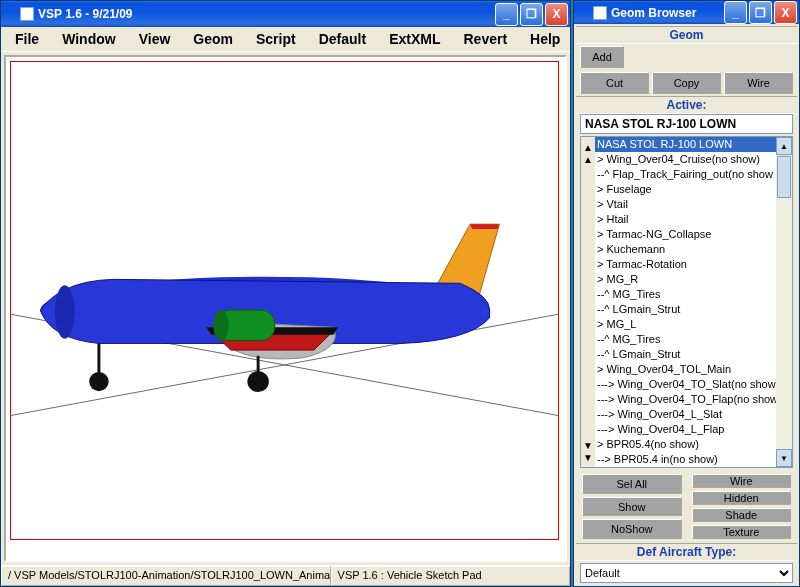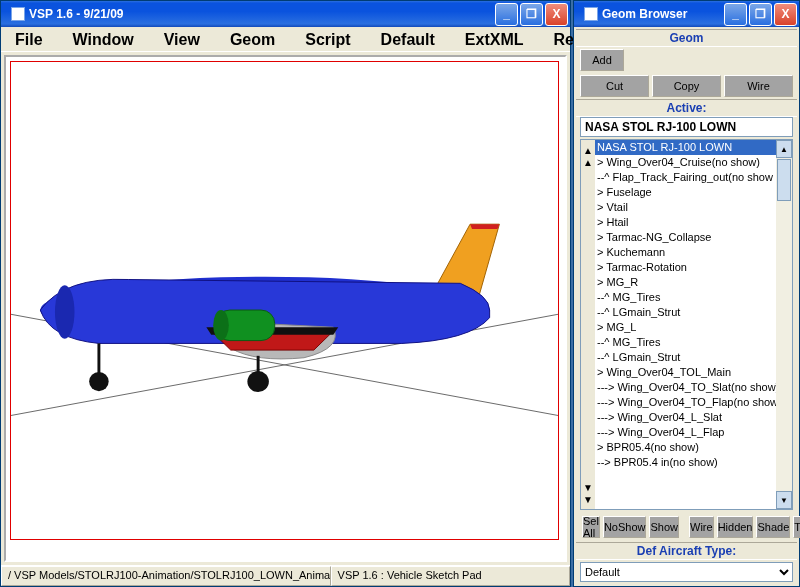--- a/index.html
+++ b/index.html
@@ -1,25 +1,25 @@
 <!DOCTYPE html>
 <html><head>
 <meta charset="utf-8">
 <style>
   html,body{margin:0;padding:0;font-family:"Tahoma","MS Sans Serif",sans-serif;font-size:11px;background:#3a6ea5;width:800px;height:587px;overflow:hidden}
   .window{position:absolute;background:#ece9d8;border:1px solid #003c74;box-sizing:border-box;display:flex;flex-direction:column}
   .main-window{left:0;top:0;width:571px;height:587px}
   .side-window{left:573px;top:0;width:227px;height:587px}
-  .titlebar{height:26px;background:linear-gradient(to bottom,#2a6fe0 0%,#0a53de 8%,#0a53de 40%,#2a6fe0 88%,#1149b9 100%);color:#fff;display:flex;align-items:center;padding:0 2px 0 10px;font-weight:bold;font-size:12px;box-sizing:border-box}
+  .titlebar{height:26px;background:linear-gradient(to bottom,#2a6fe0 0%,#0a53de 8%,#0a53de 40%,#2a6fe0 88%,#1149b9 100%);color:#fff;display:flex;align-items:center;padding:0 2px 0 19px;font-weight:bold;font-size:12px;box-sizing:border-box}
   .titlebar .ticon{width:14px;height:14px;background:#fff;margin-right:4px;border:1px solid #7aa5e8;box-sizing:border-box}
   .titlebar .title{flex:1;white-space:nowrap;overflow:hidden}
   .tbtn{width:21px;height:21px;margin-left:2px;border:1px solid #fff;border-radius:3px;display:flex;align-items:center;justify-content:center;font-family:Arial;font-size:12px;font-weight:bold;cursor:default}
   .tbtn.blue{background:linear-gradient(to bottom,#7ba7e8,#2a6fe0);color:#fff}
   .tbtn.red{background:linear-gradient(to bottom,#f08d7c,#d9422a);color:#fff}
-  .menubar{height:20px;background:#ece9d8;display:flex;align-items:flex-start;padding:2px 6px;gap:14px;border-bottom:1px solid #ffffff;font-size:16px;font-weight:bold}
+  .menubar{height:20px;background:#ece9d8;display:flex;align-items:flex-start;padding:2px 6px;gap:7px;border-bottom:1px solid #ffffff;font-size:14px;font-weight:bold}
   .menubar span{padding:2px 8px;cursor:default}
   .canvas-wrap{flex:1;margin:3px;border:2px inset #fff;background:#fff;position:relative;overflow:hidden}
   .canvas-frame{position:absolute;left:4px;top:4px;right:6px;bottom:20px;border:1px solid #e00000;background:#fff}
   .statusbar{height:20px;display:flex;align-items:stretch;border-top:1px solid #fff;font-size:11px}
   .statusbar .cell{border:1px solid #aca899;border-top-color:#fff;border-left-color:#fff;background:#ece9d8;padding:2px 6px;box-sizing:border-box;white-space:nowrap;overflow:hidden}
   .side-body{flex:1;display:flex;flex-direction:column;margin:2px}
   .section-label{color:#1a3fb3;font-weight:bold;font-size:12px;text-align:center;border-top:1px solid #aca899;border-bottom:1px solid #fff;padding:1px 0;background:#ece9d8}
   .row{display:flex;gap:3px;padding:2px 4px}
   .btn{flex:1;height:20px;background:#a3a3a3;border:1px solid #aca899;border-top-color:#fff;border-left-color:#fff;font-size:11px;cursor:default;display:flex;align-items:center;justify-content:center}
   select,input.select{height:20px;font-size:11px;background:#fff;border:1px solid #7f9db9;box-sizing:border-box;font-family:inherit}
@@ -28,21 +28,21 @@
   .arrow-col{width:14px;background:#ece9d8;display:flex;flex-direction:column;justify-content:space-between;align-items:center;padding:4px 0;font-size:10px;font-weight:bold}
   .arrow{width:12px;height:12px;display:flex;align-items:center;justify-content:center;cursor:default}
   .list{flex:1;overflow:hidden;font-size:11px;line-height:15px;position:relative}
   .list .item{padding:0 2px;white-space:nowrap;overflow:hidden}
   .list .item.sel{background:#316ac5;color:#fff}
   .scroll{width:16px;background:#f1efe2;display:flex;flex-direction:column}
   .scroll .sbtn{height:16px;background:#cde;border:1px solid #7f9db9;font-size:8px;display:flex;align-items:center;justify-content:center}
   .scroll .thumb{height:40px;background:#cde;border:1px solid #7f9db9;margin:1px}
   .scroll .track{flex:1}
   .button-grid{display:flex;gap:10px;padding:4px 6px}
-  .button-grid .col{flex:1;display:flex;flex-direction:row;gap:3px}
+  .button-grid .col{flex:1;display:flex;flex-direction:column;gap:3px}
   svg.plane{position:absolute;left:0;top:0;width:100%;height:100%}
 </style>
 </head>
 <body>
 
 <div class="window main-window">
   <div class="titlebar">
     <div class="ticon"></div>
     <div class="title">VSP 1.6 - 9/21/09</div>
     <div class="tbtn blue">_</div>
@@ -154,22 +154,22 @@
         <div class="sbtn">▲</div>
         <div class="thumb"></div>
         <div class="track"></div>
         <div class="sbtn">▼</div>
       </div>
     </div>
 
     <div class="button-grid">
       <div class="col">
         <div class="btn">Sel All</div>
+        <div class="btn">Show</div>
         <div class="btn">NoShow</div>
-        <div class="btn">Show</div>
       </div>
       <div class="col">
         <div class="btn">Wire</div>
         <div class="btn">Hidden</div>
         <div class="btn">Shade</div>
         <div class="btn">Texture</div>
       </div>
     </div>
 
     <div class="section-label">Def Aircraft Type:</div>

